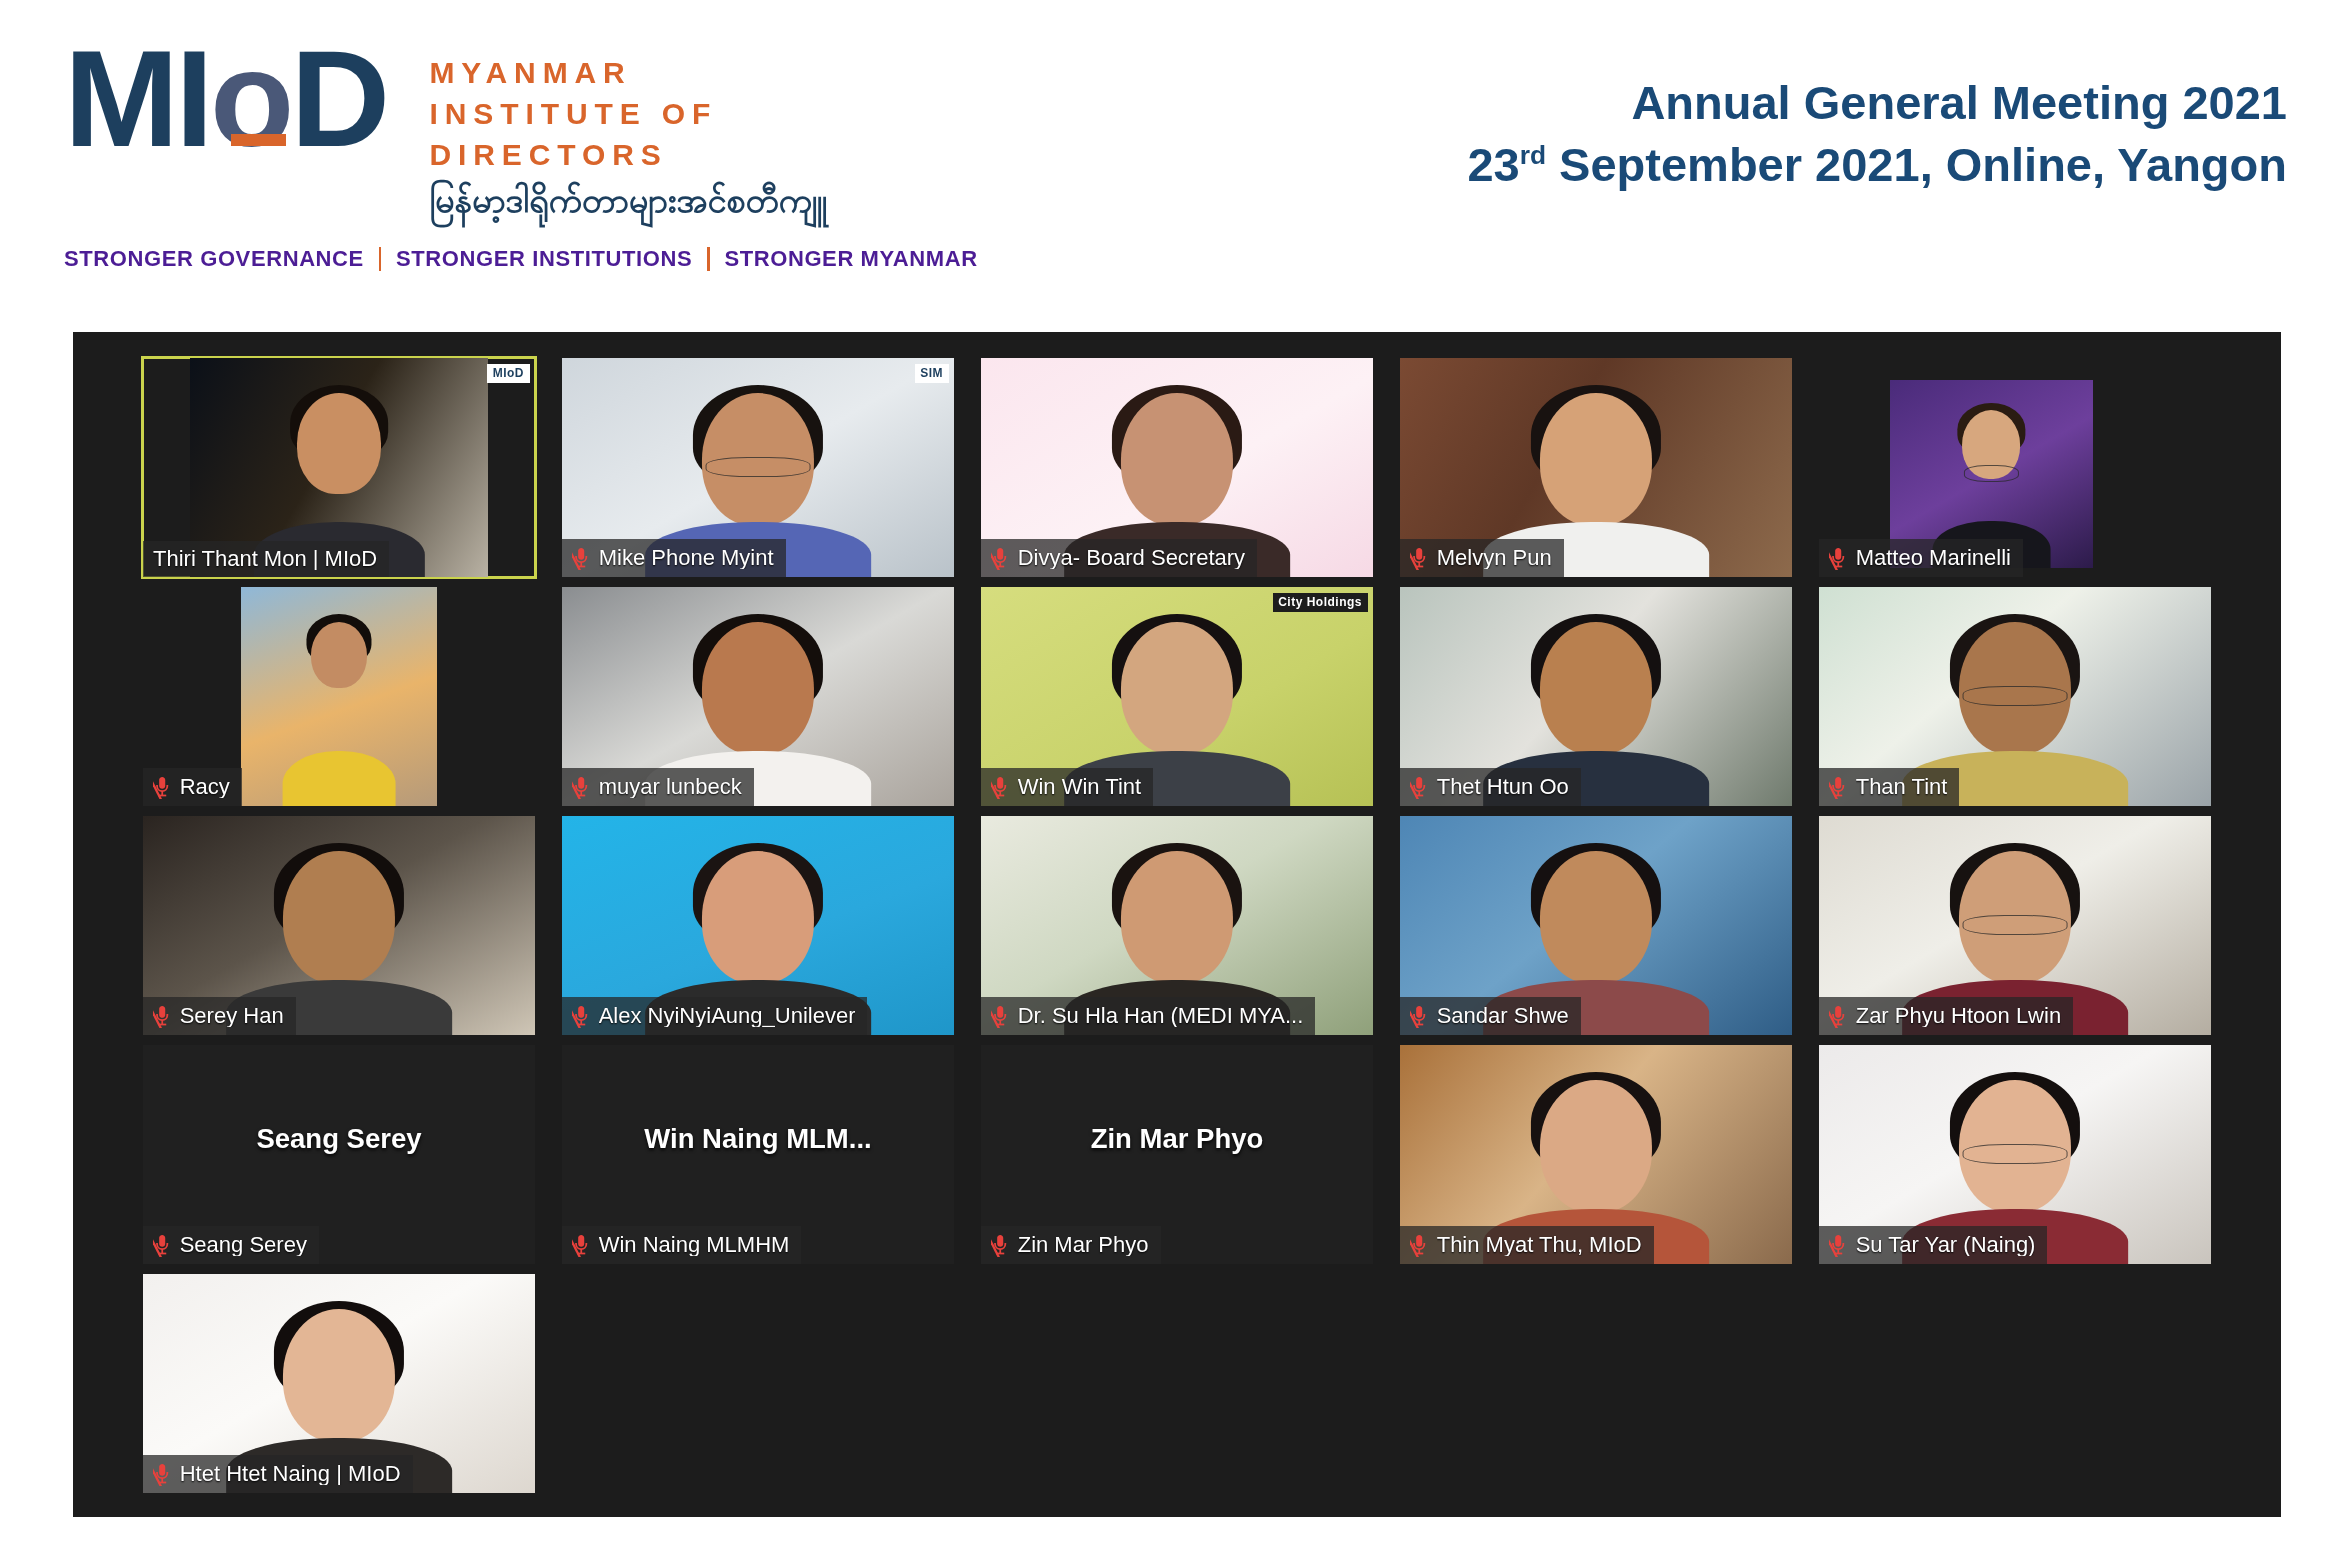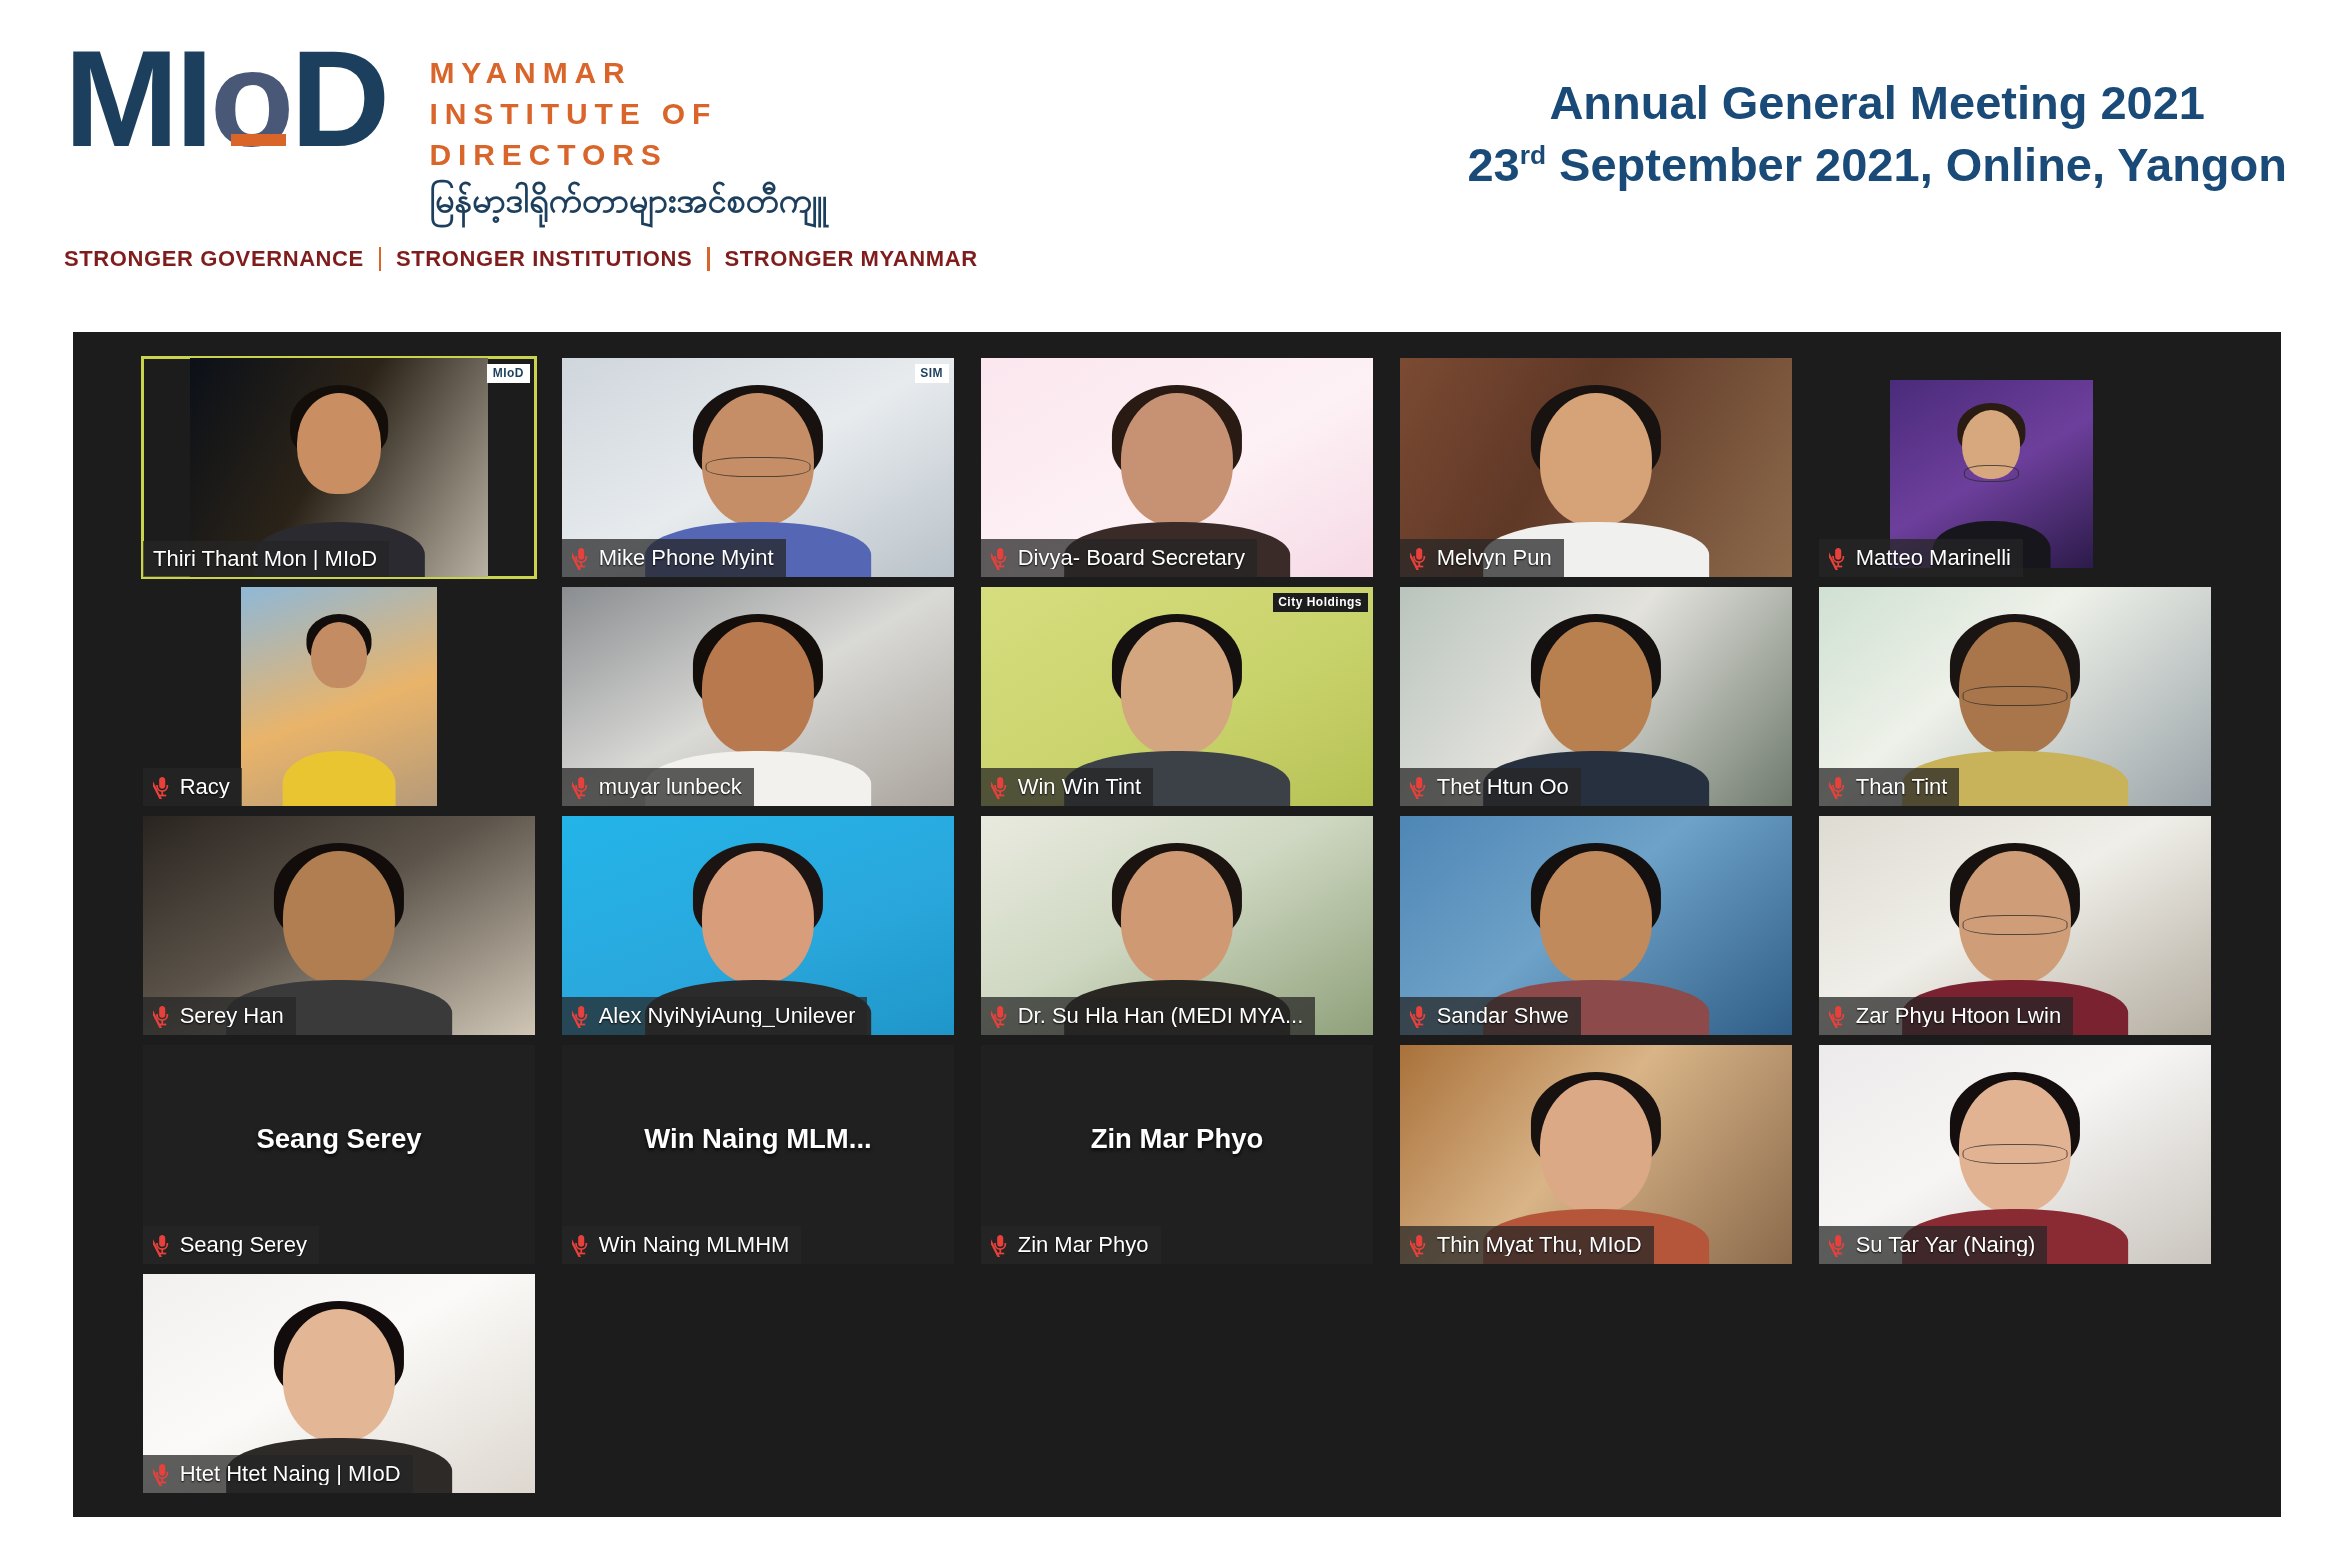--- a/index.html
+++ b/index.html
@@ -50,36 +50,36 @@
     font-weight: 700;
     letter-spacing: 0px;
     line-height: 1.4;
     margin-top: 1.8px;
     white-space: nowrap;
   }
 
   .tagline {
     position: absolute; left: 64px; top: 246px;
     display: flex; align-items: center;
-    color: #7f1d1d;
+    color: #4c1d95;
     font-size: 22px;
     font-weight: 700;
     letter-spacing: 0.6px;
     white-space: nowrap;
   }
   .tagline .sep {
     display: inline-block;
     width: 2.8px; height: 24px;
     background: #d9652b;
     margin: 0 14.7px;
   }
 
   .meeting-title {
     position: absolute; right: 64px; top: 72px;
-    text-align: center;
+    text-align: right;
     color: #1a4a77;
     font-size: 47px;
     font-weight: 700;
     line-height: 1.32;
     white-space: nowrap;
   }
   .meeting-title sup { font-size: 0.56em; vertical-align: super; }
 
   
   .zoom-panel {

